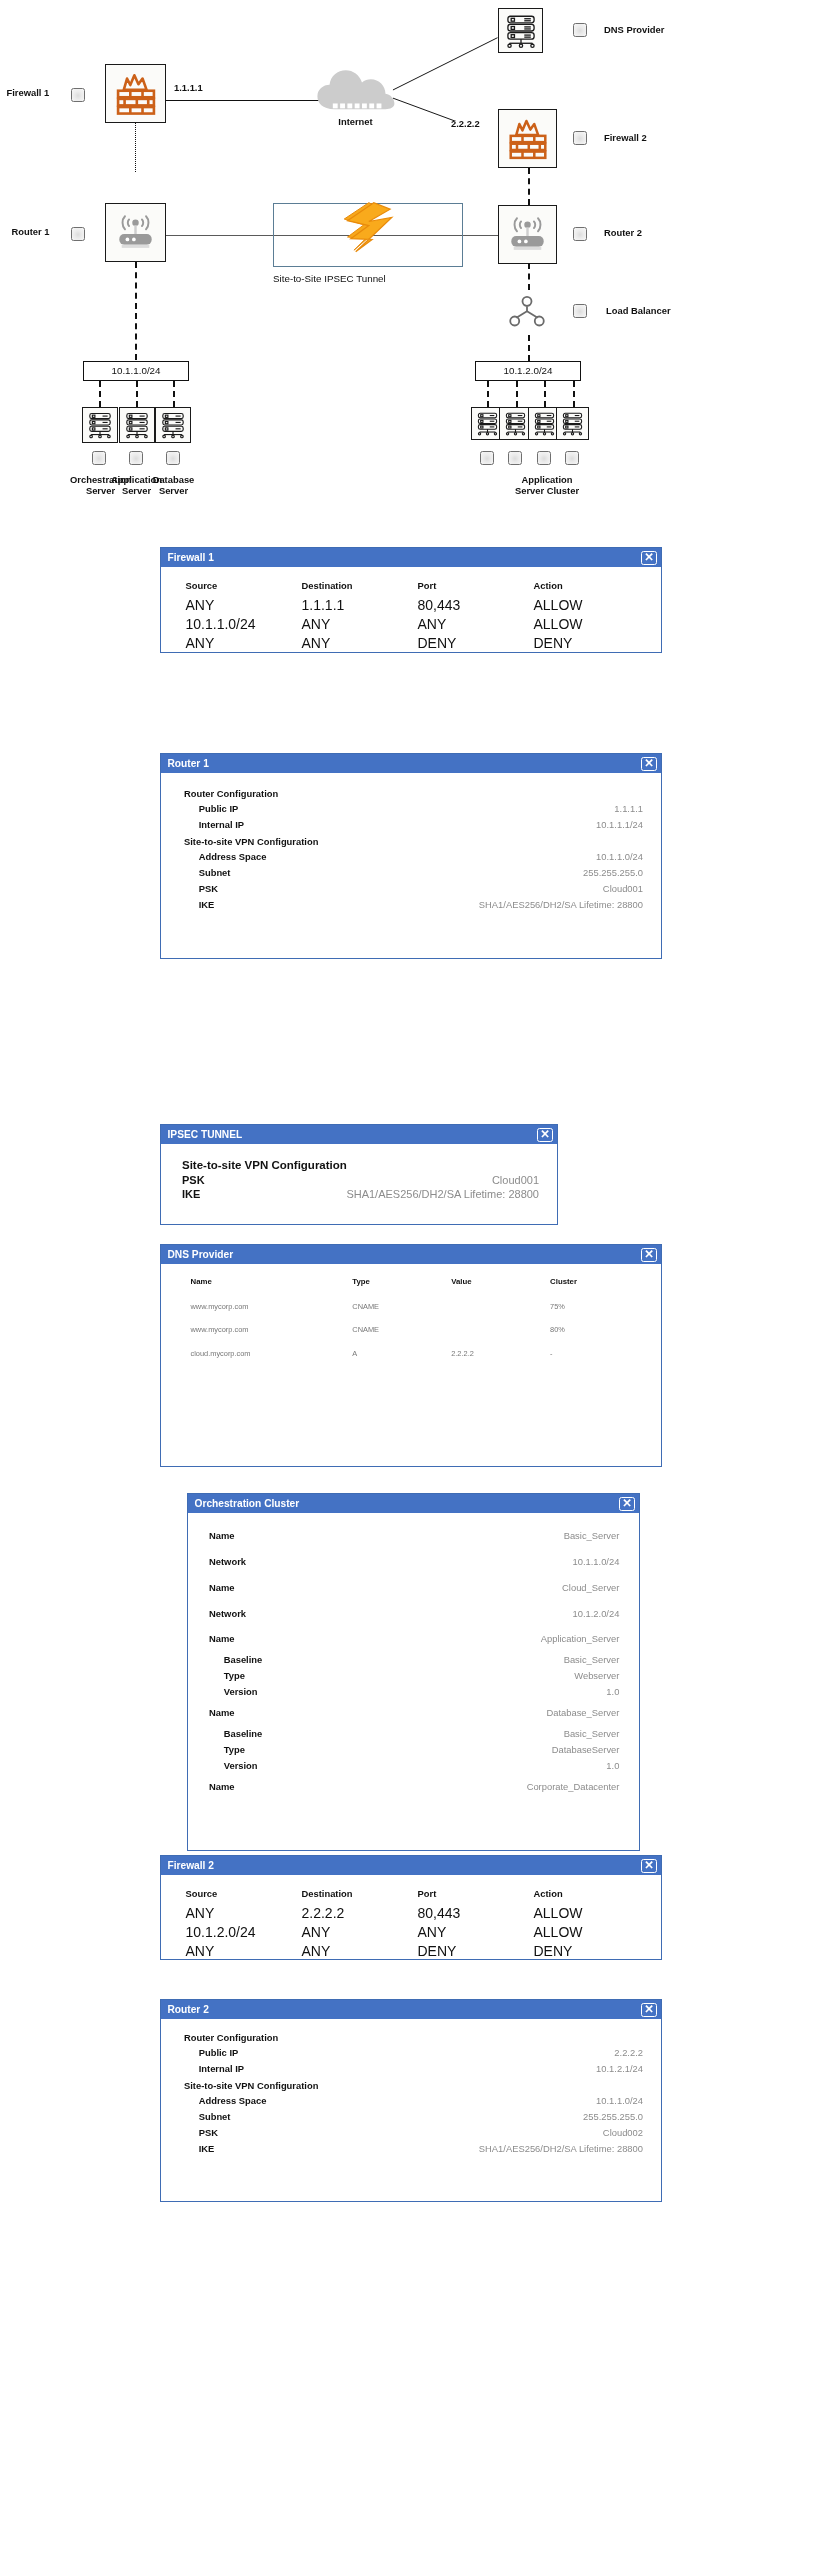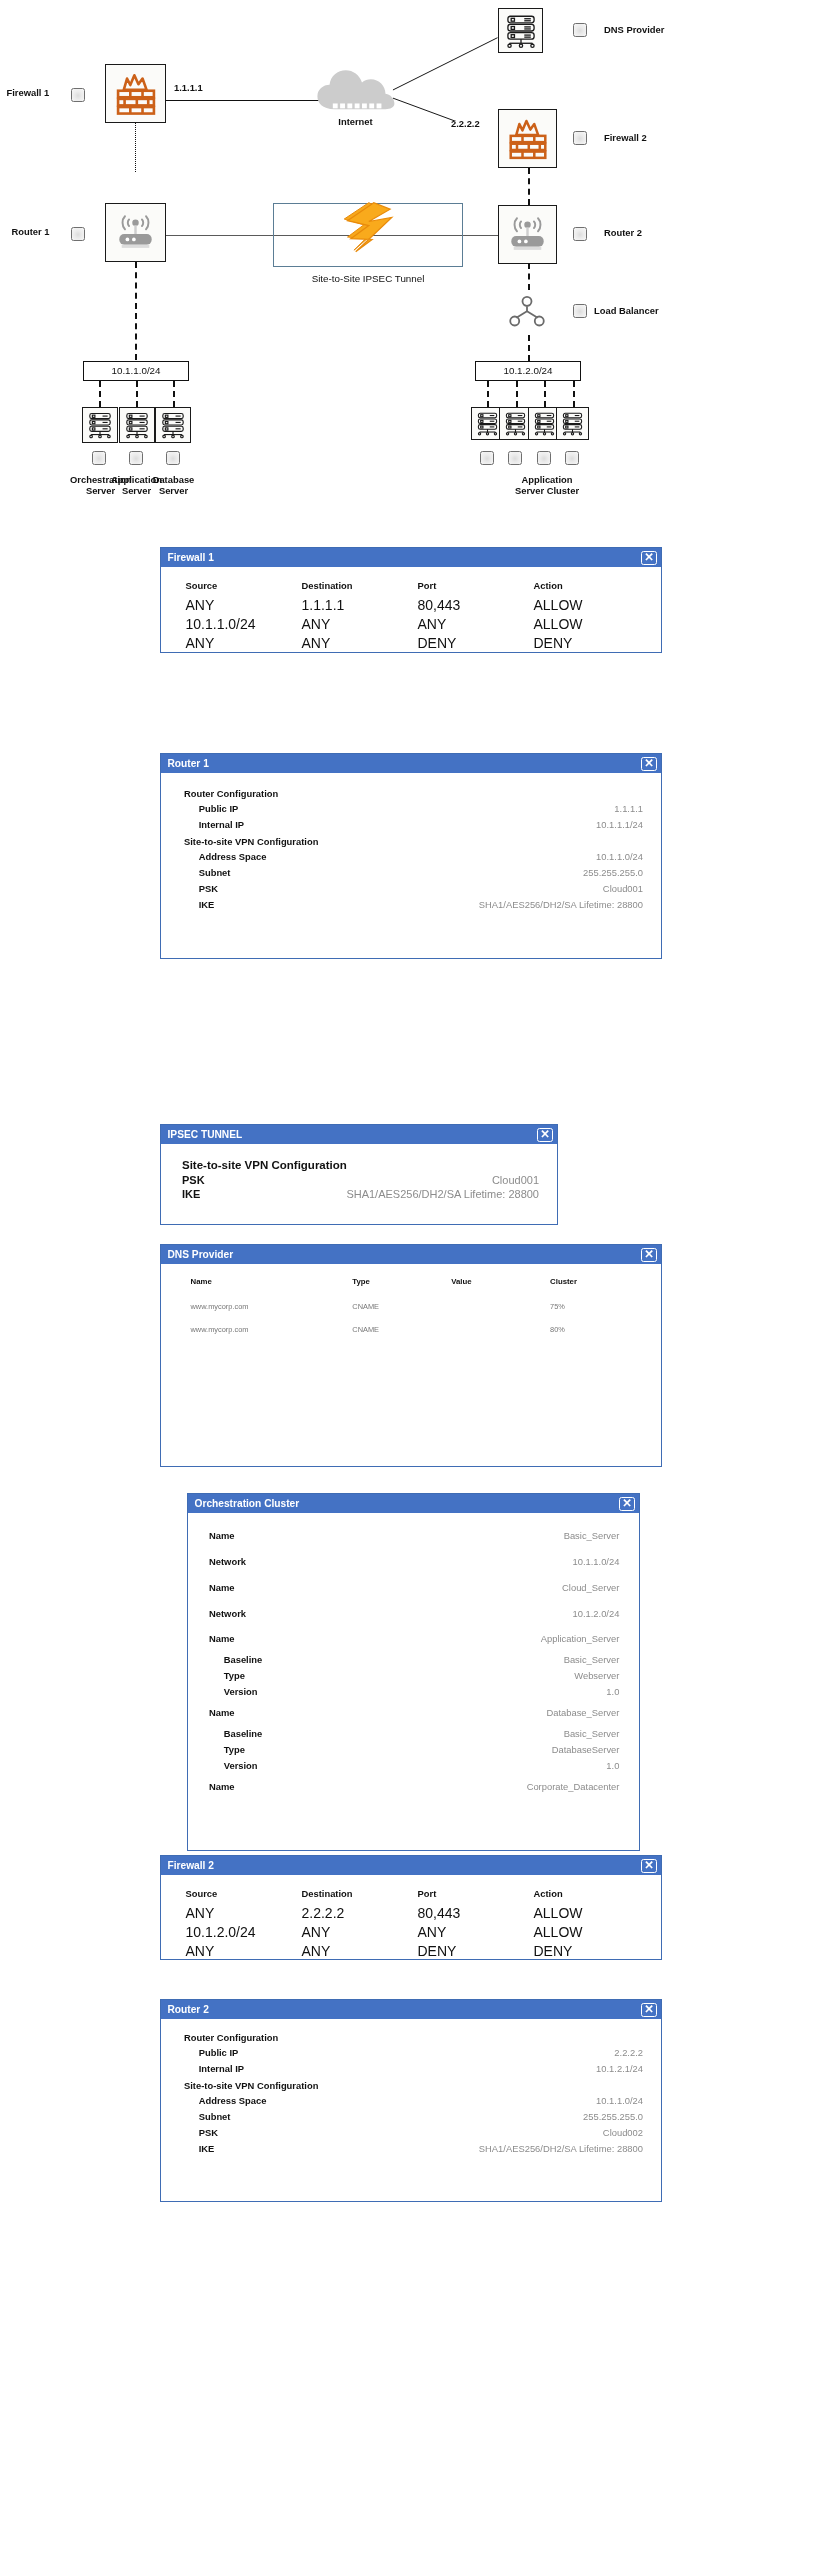--- a/index.html
+++ b/index.html
@@ -235,21 +235,21 @@
     <div class="chk" style="left:71px; top:227px;"></div>
     <div class="lbl" style="left:11.5px; top:227px;">Router 1</div>
     <div class="line hline" style="left:166px; top:235px; width:360px; background:#5a5a5a;"></div>
     <div class="vdash" style="left:135px; top:262px; height:98px;"></div>
 
     <div class="tunnelbox" style="left:273px; top:203px; width:190px; height:64px;"></div>
     <svg style="position:absolute; left:336px; top:201px;" width="64" height="68" viewBox="0 0 78 83">
       <path d="M40 2 L10 22 L34 29 L14 44 L38 46 L22 60 L56 26 L32 24 L60 12 Z" fill="#f7a81b" stroke="#e88a0a" stroke-width="1.2"></path>
       <path d="M46 2 L14 24 L40 30 L18 46 L44 47 L24 62 L68 20 L40 25 L66 10 Z" fill="#f9aa1c" stroke="#e98b0b" stroke-width="1.5"></path>
     </svg>
-    <div class="tunnel-label" style="left:273px; top:273px; width:190px; text-align:center;">Site-to-Site IPSEC Tunnel</div>
+    <div class="tunnel-label" style="left:273px; top:273px; width:190px; ">Site-to-Site IPSEC Tunnel</div>
 
     <div class="node" style="left:498px; top:205px; width:59px; height:59px;">
       <svg width="47" height="41" viewBox="0 0 58 50">
         <g stroke="#9a9a9a" stroke-width="2.4" fill="none" stroke-linecap="round">
           <path d="M16 5 C12 9 12 17 16 21"></path>
           <path d="M21 9 C19 11 19 15 21 17"></path>
           <path d="M42 5 C46 9 46 17 42 21"></path>
           <path d="M37 9 C39 11 39 15 37 17"></path>
         </g>
         <circle cx="29" cy="13" r="4" fill="#9a9a9a"></circle>
@@ -270,21 +270,21 @@
           <circle cx="23" cy="9" r="5.5"></circle>
           <circle cx="8" cy="33" r="5.5"></circle>
           <circle cx="38" cy="33" r="5.5"></circle>
           <line x1="23" y1="15" x2="23" y2="22"></line>
           <line x1="10" y1="29" x2="23" y2="21"></line>
           <line x1="36" y1="29" x2="23" y2="21"></line>
         </g>
       </svg>
     </div>
     <div class="chk" style="left:573px; top:304px;"></div>
-    <div class="lbl" style="left:584px; top:306px;padding-left:10px;">Load Balancer</div>
+    <div class="lbl" style="left:596px; top:306px;padding-left:10px;">Load Balancer</div>
     <div class="vdash" style="left:528px; top:335px; height:26px;"></div>
 
     <div class="netbar" style="left:83px; top:361px; width:106px; height:19.6px;">
       <span>10.1.1.0/24</span>
     </div>
     <div class="vdash" style="left:99px; top:381px; height:26px;"></div>
     <div class="vdash" style="left:136px; top:381px; height:26px;"></div>
     <div class="vdash" style="left:173px; top:381px; height:26px;"></div>
 
     <div class="netbar" style="left:475px; top:361px; width:106px; height:19.6px;">
@@ -580,20 +580,26 @@
             <td>CNAME</td>
             <td></td>
             <td>75%</td>
           </tr>
           <tr>
             <td>www.mycorp.com</td>
             <td>CNAME</td>
             <td></td>
             <td>80%</td>
           </tr>
+          <tr>
+            <td>cloud.mycorp.com</td>
+            <td>A</td>
+            <td>2.2.2.2</td>
+            <td>-</td>
+          </tr>
         </tbody>
       </table>
     </div>
   </div>
 
   <div class="panel" style="left:187px; top:1493px; width:453px; height:358px; overflow:hidden;">
     <div class="panel-hd">
       <span>Orchestration Cluster</span>
       <span class="x">✕</span>
     </div>

